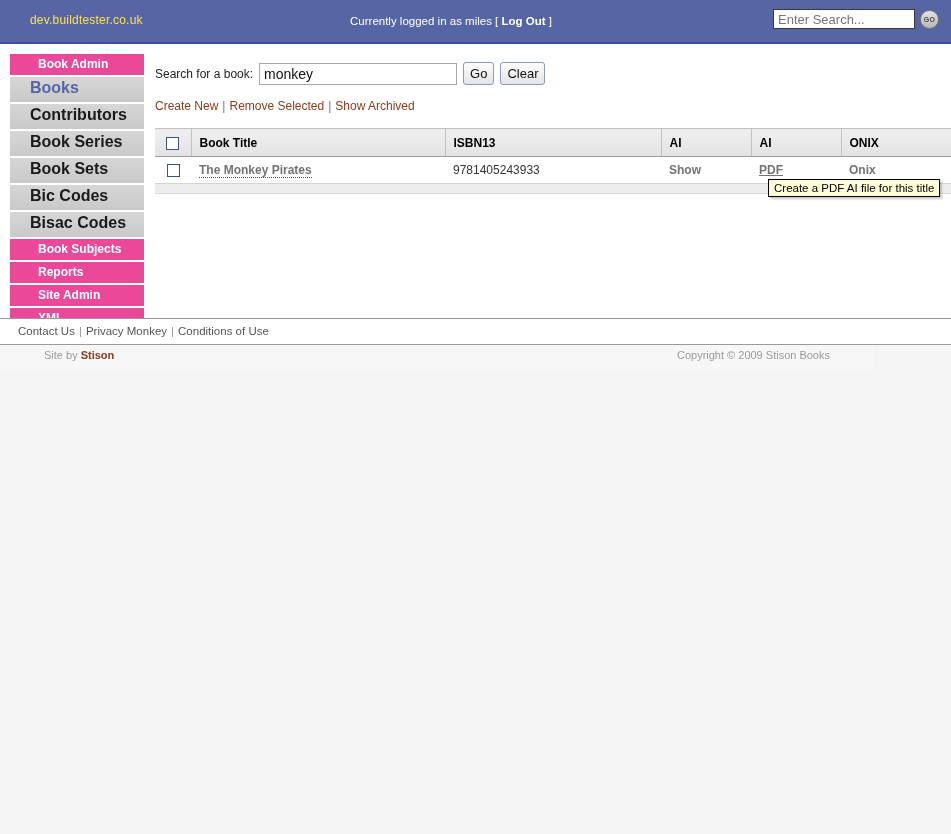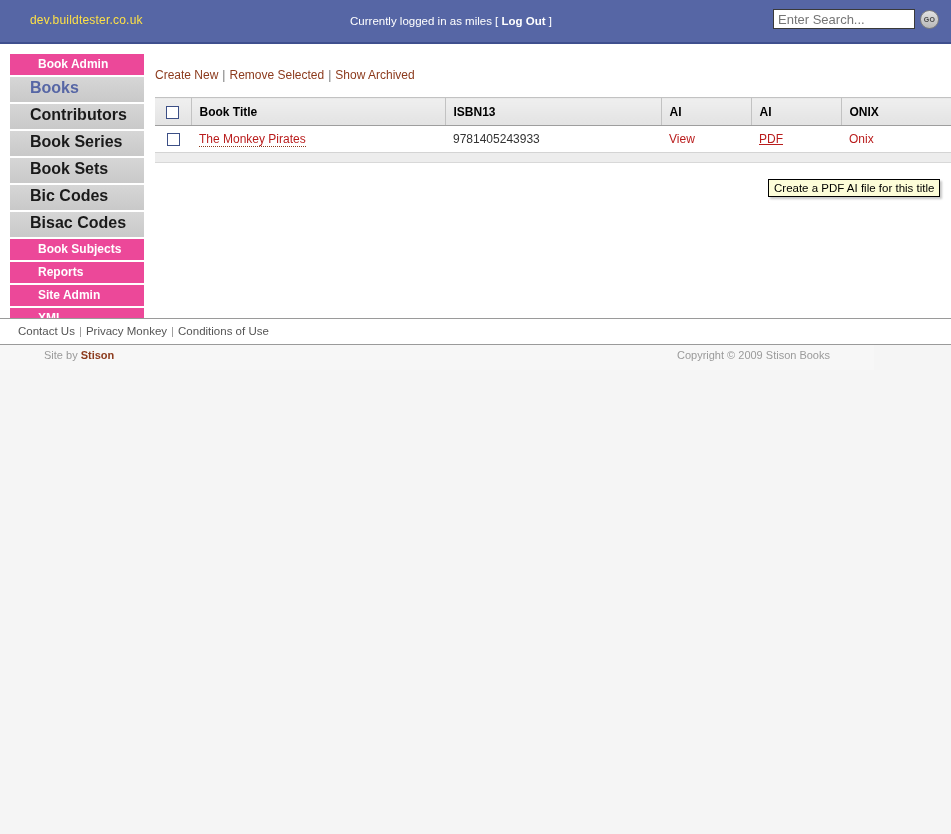--- a/index.html
+++ b/index.html
@@ -211,22 +211,23 @@
     height: 16px;
     vertical-align: middle;
   }
   .grid tr.spacer td {
     background: #ededed;
     height: 9px;
     padding: 0;
     border-bottom: 1px solid #d8d8d8;
   }
   .cell-link {
-    color: #b91c1c;
+    color: #737373;
     text-decoration: none;
+    font-weight: bold;
   }
   .cell-link.dotted {
     border-bottom: 1px dotted #8c3a1c;
   }
   .cell-link.hovered {
     text-decoration: underline;
   }
   .row-cb {
     width: 13px; height: 13px;
     border: 1px solid #3c4f86;
@@ -327,20 +328,26 @@
       <div class="nav-item">Bisac Codes</div>
       <div class="nav-section">Book Subjects</div>
       <div class="nav-section">Reports</div>
       <div class="nav-section">Site Admin</div>
       <div class="nav-section">XML</div>
       <div class="nav-section">General</div>
     </div>
 
     <div class="content">
 
+      <div class="search-row">
+        <span class="search-label">Search for a book:</span>
+        <input class="book-search-input" type="text" value="monkey" style="">
+        <button class="std-btn">Go</button>
+        <button class="std-btn">Clear</button>
+      </div>
 
       <div class="action-links">
         <a href="#">Create New</a><span class="sep">|</span><a href="#">Remove Selected</a><span class="sep">|</span><a href="#">Show Archived</a>
       </div>
 
       <table class="grid">
         <colgroup>
           <col style="width:36px">
           <col style="width:254px">
           <col style="width:216px">
@@ -363,21 +370,21 @@
         <tbody>
           <tr>
             <td class="cb-col">
               <span class="row-cb"></span>
             </td>
             <td>
               <a class="cell-link dotted" href="#">The Monkey Pirates</a>
             </td>
             <td>9781405243933</td>
             <td>
-              <a class="cell-link" href="#">View</a>
+              <a class="cell-link" href="#">Show</a>
             </td>
             <td>
               <a class="cell-link hovered" href="#">PDF</a>
             </td>
             <td>
               <a class="cell-link" href="#">Onix</a>
             </td>
           </tr>
           <tr class="spacer">
             <td colspan="6"></td>

